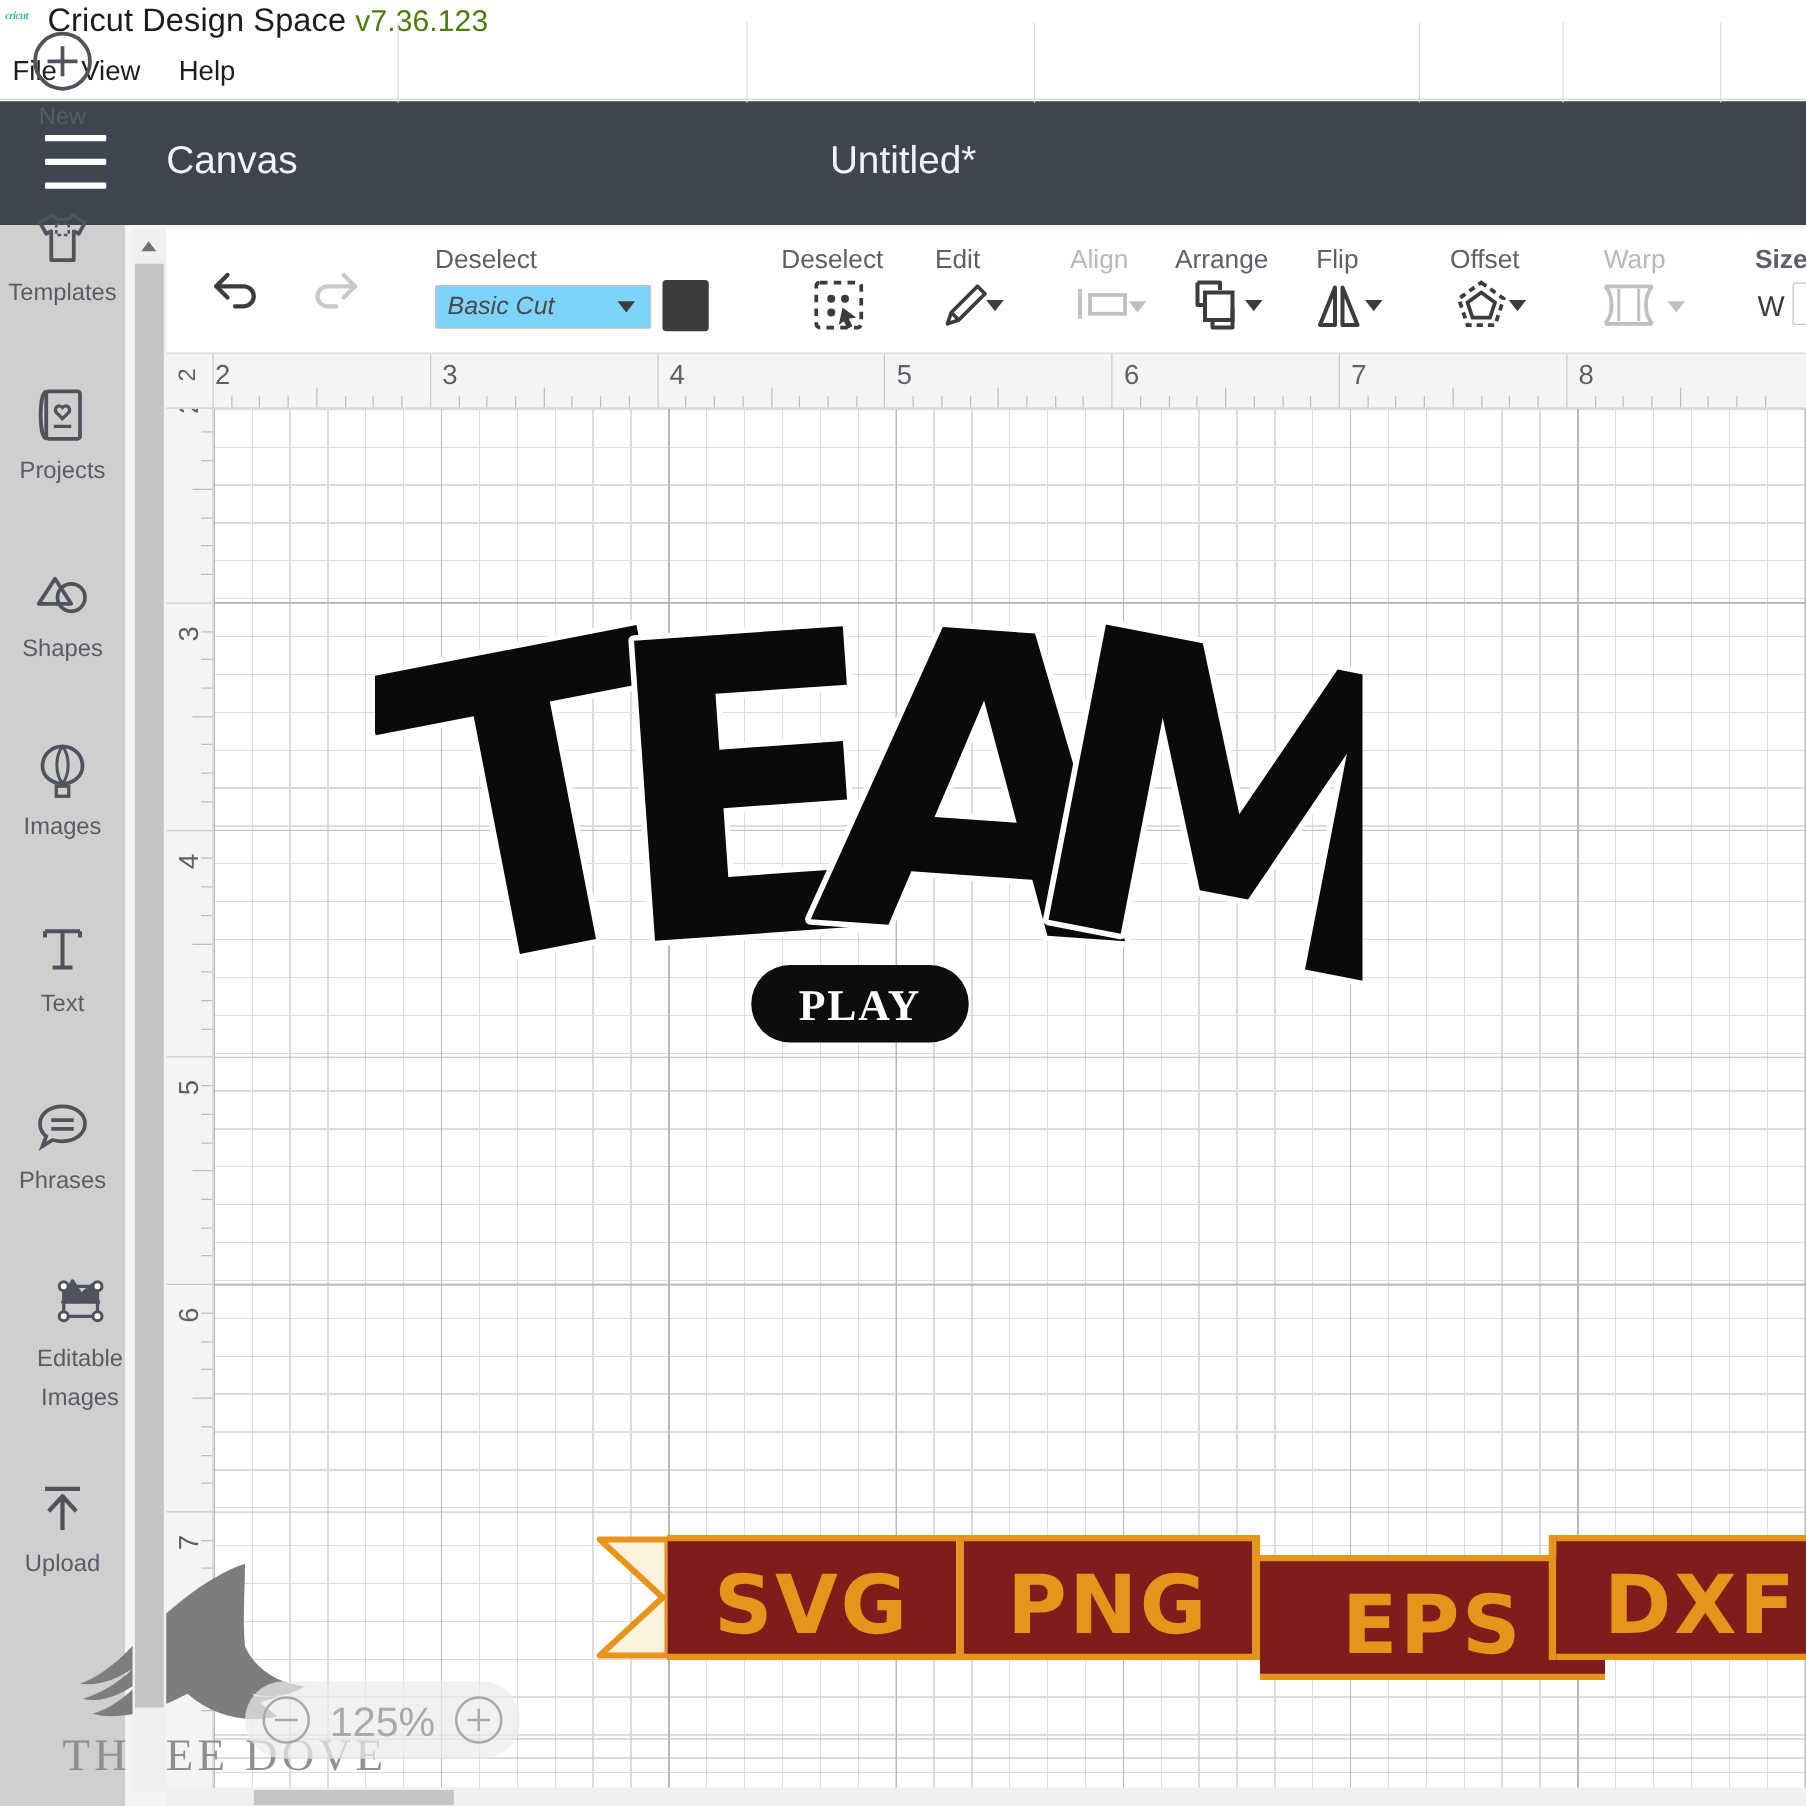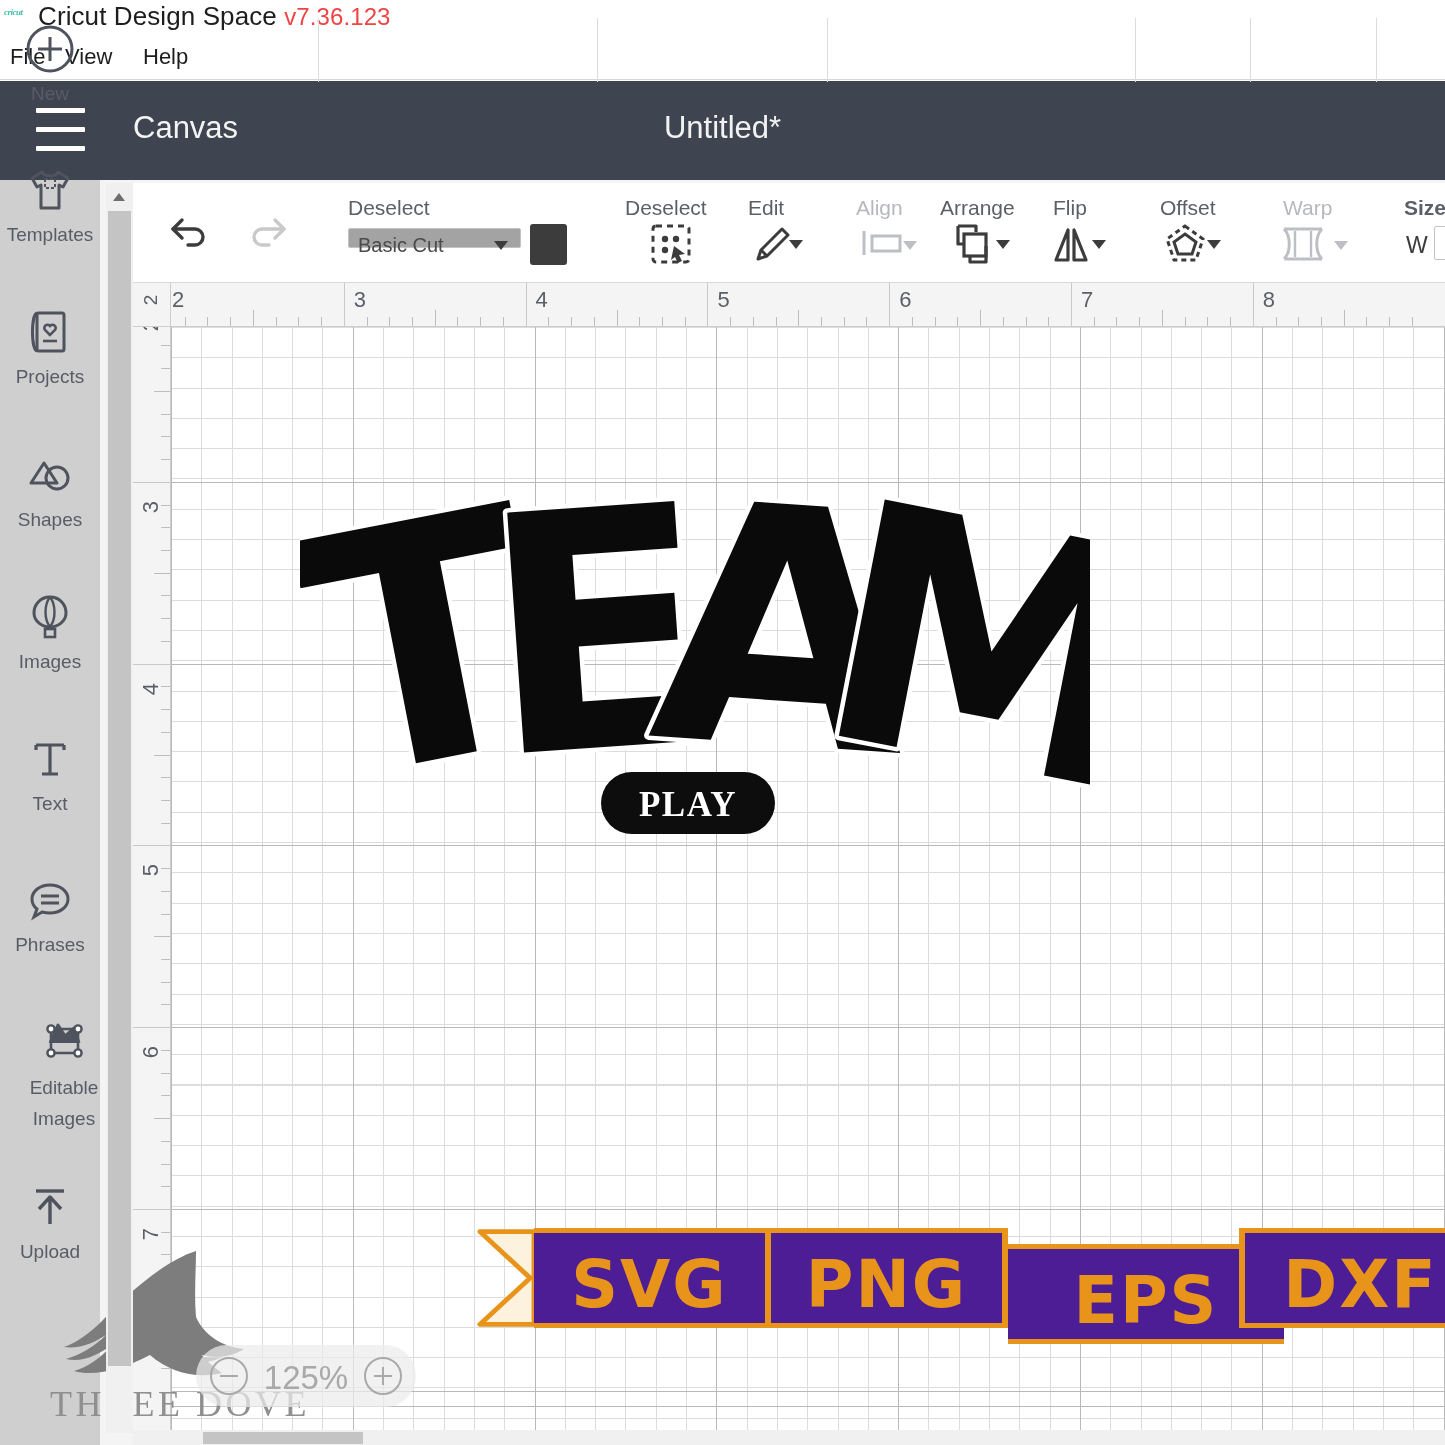--- a/index.html
+++ b/index.html
@@ -7,21 +7,21 @@
               font-family:"Liberation Sans", sans-serif; }
   #app { position:relative; width:1445px; height:1445px; }
 
   
   .titlebar { position:absolute; left:0; top:0; width:1445px; height:39px; background:#fff; }
   .cricut-logo { position:absolute; left:4px; top:6px; width:28px; height:13px;
                  font-family:"Liberation Serif", serif; font-size:9px; font-weight:bold;
                  font-style:italic; color:#3FBFA8; letter-spacing:-0.5px; line-height:13px; }
   .app-title { position:absolute; left:38px; top:1px; font-size:26px; color:#1d1d1d;
                letter-spacing:0.1px; white-space:nowrap; }
-  .app-version { font-size:24px; color:#ef4444;text-align:center; }
+  .app-version { font-size:24px; color:#4d7c0f;text-align:center; }
 
   
   .menubar { position:absolute; left:0; top:39px; width:1445px; height:41px; background:#fff;
              border-bottom:1px solid #d7d7d7; }
   .menu-item { position:absolute; top:44px; font-size:22px; color:#1d1d1d; cursor:default; }
 
   
   .header { position:absolute; left:0; top:81px; width:1445px; height:99px; background:#3e4450; }
   .hamburger { position:absolute; left:36px; top:108px; width:49px; height:43px; cursor:pointer; }
   .hamburger i { display:block; width:49px; height:5px; background:#fff; margin-bottom:14px; border-radius:1px;}
@@ -76,42 +76,42 @@
           background-position: 0 0, 0 -27px; }
 
   
   .toolbar { position:absolute; left:133px; top:183px; width:1312px; height:100px;
              background:#fff; border-bottom:1px solid #d8d8d8; }
   .tb-grp-label { position:absolute; font-size:21px; color:#5b5f68; white-space:nowrap; }
   .tb-grp-label.dim { color:#b6b8bd; }
   .tb-sep { position:absolute; top:18px; width:1px; height:64px; background:#dcdcdc; }
   .sel-swatch { position:absolute; left:530px; top:224px; width:37px; height:41px;
                 background:#3c3c3c; border-radius:3px; cursor:pointer; }
-  .op-select { position:absolute; left:348px; top:228px; width:173px; height:20px;
-               border:1px solid #c3c3c3; background:#a3a3a3; border-radius:2px; cursor:pointer; }
+  .op-select { position:absolute; left:348px; top:228px; width:173px; height:35px;
+               border:1px solid #c3c3c3; background:#7dd3fc; border-radius:2px; cursor:pointer;font-style:italic; }
   .op-select span { position:absolute; left:9px; top:5px; font-size:20px; color:#4a4a4a; }
   .op-caret { position:absolute; right:12px; top:12px; width:0;height:0;
               border-left:7px solid transparent; border-right:7px solid transparent;
               border-top:9px solid #3c3c3c; }
   .tb-btn { position:absolute; cursor:pointer; }
   .caret-sm { position:absolute; width:0;height:0; border-left:7px solid transparent;
               border-right:7px solid transparent; border-top:9px solid #3c3c3c; }
   .caret-sm.dim { border-top-color:#bdbfc4; }
 
   
   .artwork { position:absolute; left:300px; top:465px; width:790px; height:370px; }
   .play-badge { position:absolute; left:601px; top:772px; width:174px; height:62px;
                 background:#0d0d0d; border-radius:31px; }
   .play-text { position:absolute; left:0; top:13px; width:174px; text-align:center;
                font-family:"Liberation Serif", serif; font-weight:bold; font-size:35px;
                color:#fff; letter-spacing:1.5px; }
 
   
   .banner { position:absolute; left:474px; top:1228px; width:971px; height:100px; }
-  .banner-seg { position:absolute; top:0; height:100px; background:#4c1d95;
+  .banner-seg { position:absolute; top:0; height:100px; background:#7f1d1d;
                 border-top:5px solid #e8941b; border-bottom:5px solid #e8941b; }
   .banner-seg span { position:absolute; left:0; top:14px; width:100%; text-align:center;
                      font-family:"DejaVu Sans", sans-serif; font-weight:bold; font-size:65px;
                      color:#e8941b; letter-spacing:2px; }
   .banner-div { position:absolute; top:0; width:6px; height:100px; background:#e8941b; }
   .banner-notch { position:absolute; left:0; top:0; width:60px; height:100px; }
 
   
   .wm { position:absolute; left:46px; top:1243px; width:380px; height:190px; pointer-events:none; }
   .wm-text { position:absolute; left:4px; top:140px; font-family:"Liberation Serif", serif;

